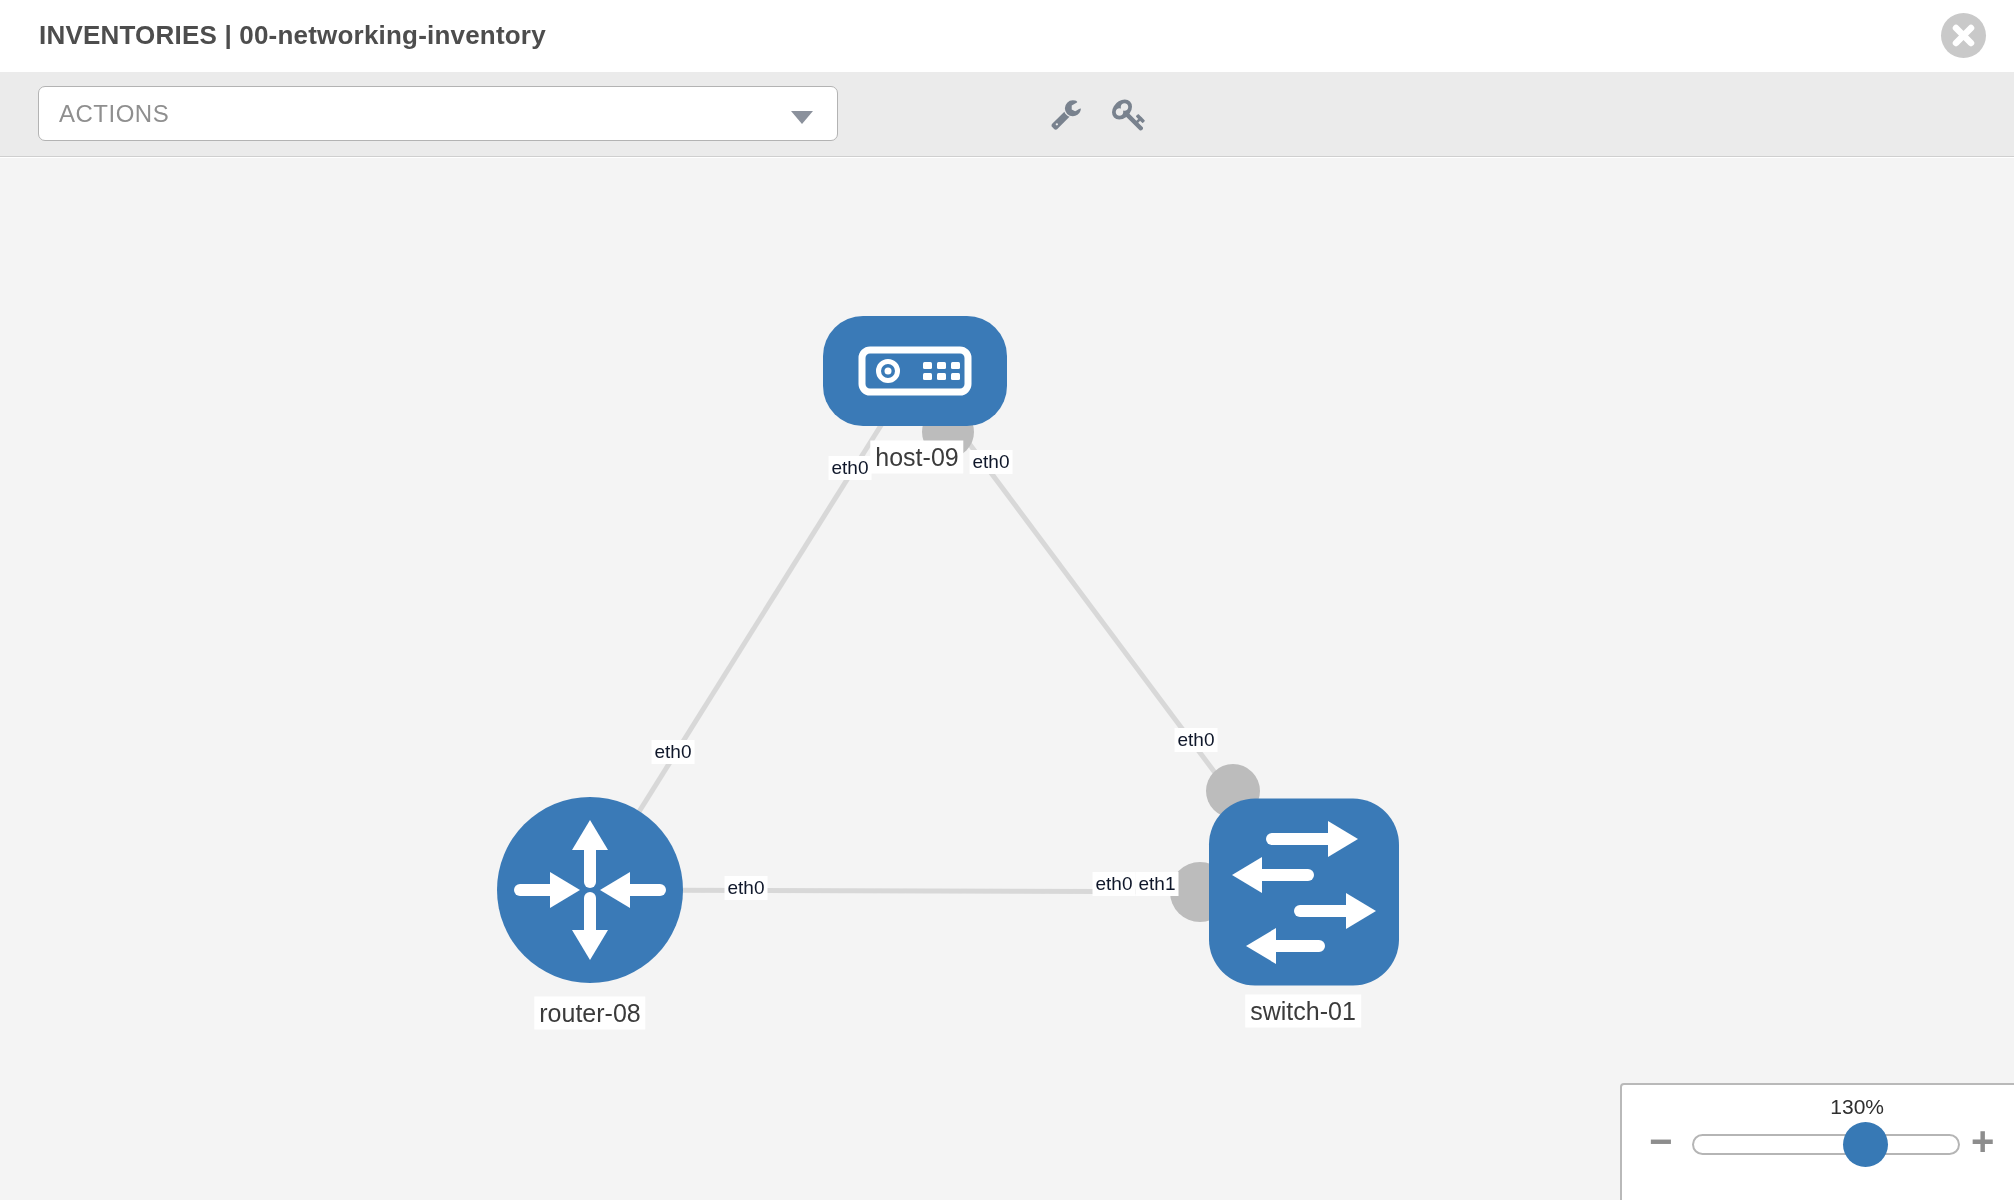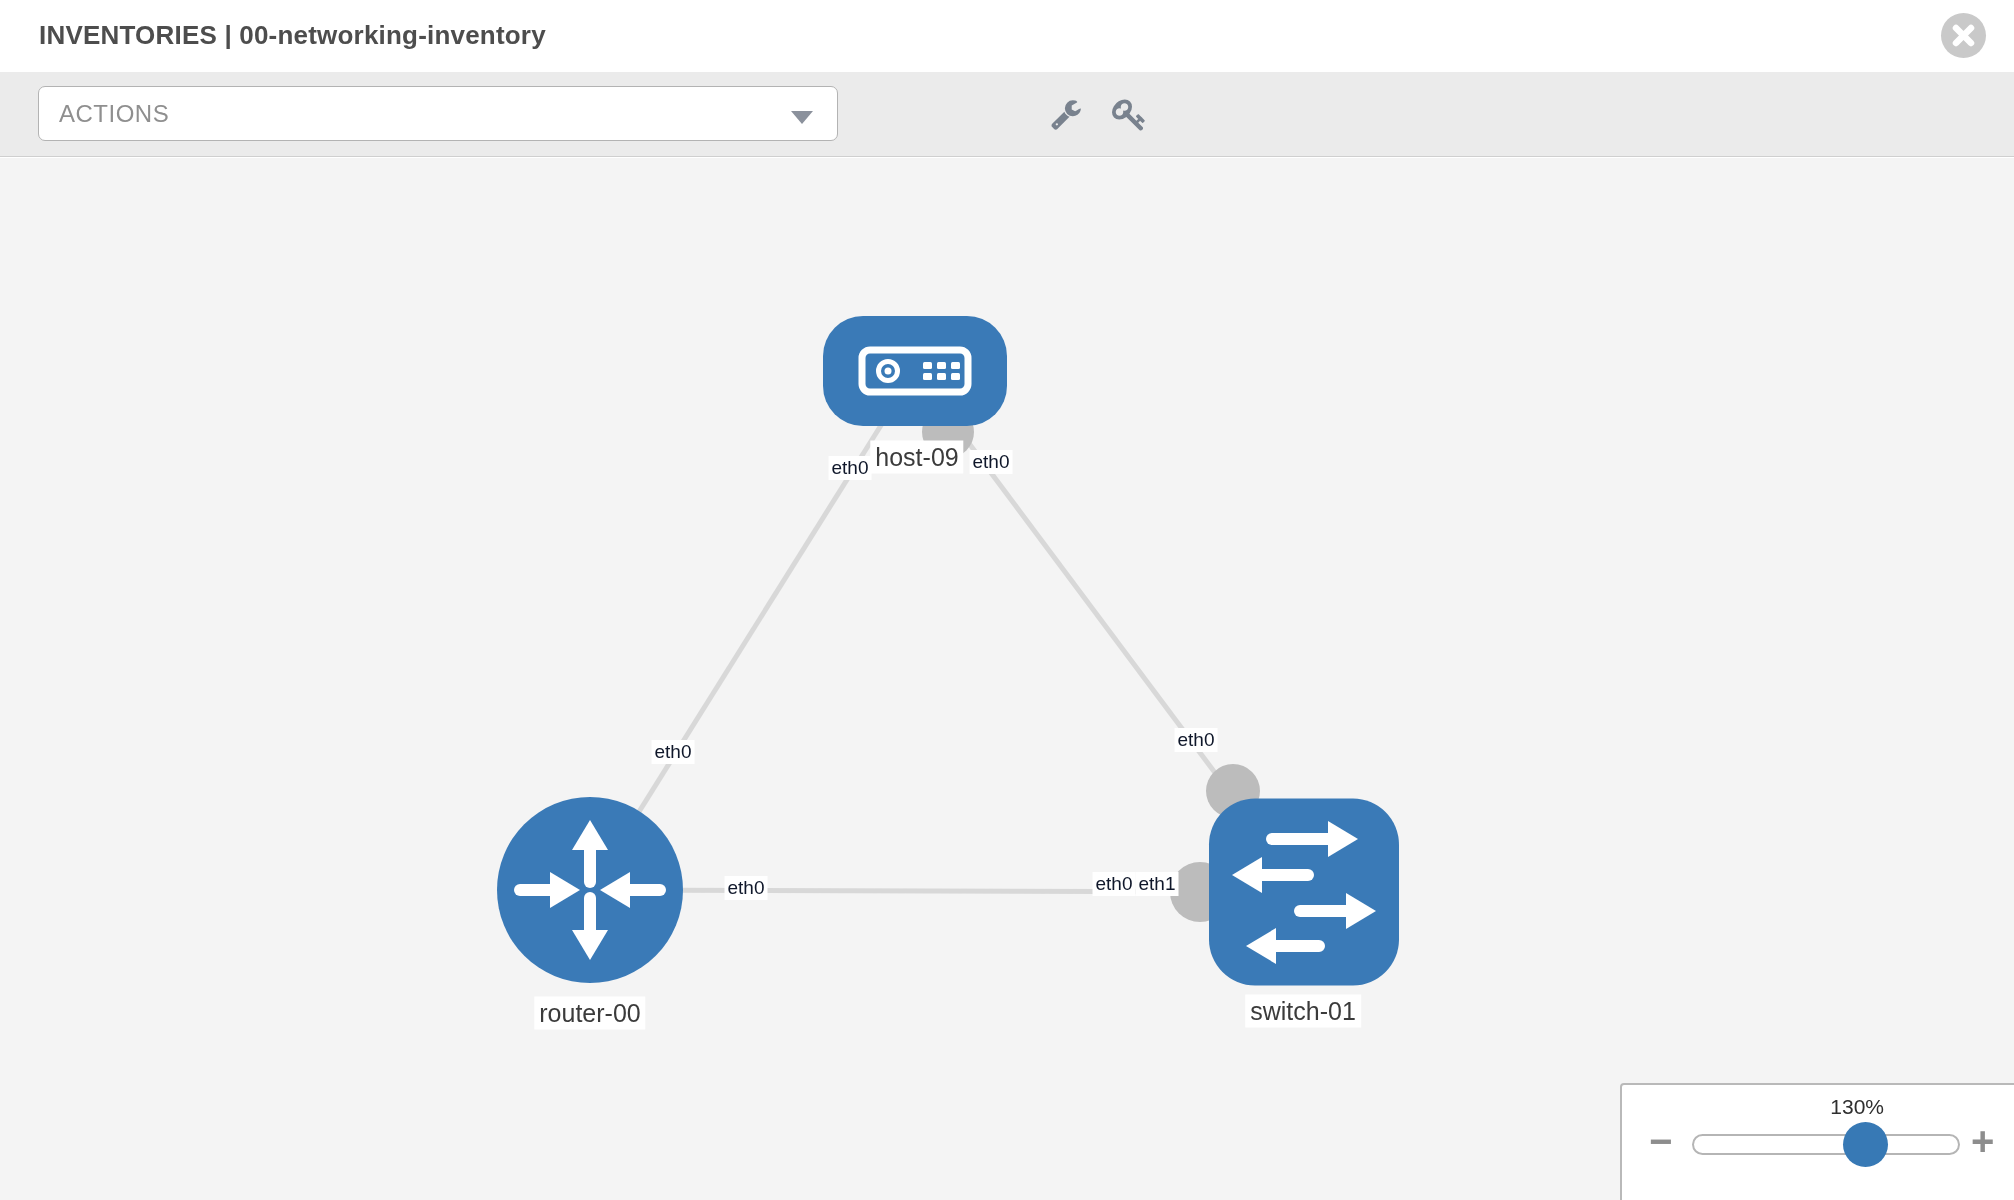--- a/index.html
+++ b/index.html
@@ -149,21 +149,21 @@
       </svg>
     <div id="labels" class="labels">
         <div class="if-label" style="left: 850px; top: 310px;">eth0</div>
         <div class="if-label" style="left: 991px; top: 304px;">eth0</div>
         <div class="if-label" style="left: 673px; top: 594px;">eth0</div>
         <div class="if-label" style="left: 746px; top: 730px;">eth0</div>
         <div class="if-label" style="left: 1196px; top: 582px;">eth0</div>
         <div class="if-label" style="left: 1114px; top: 726px;">eth0</div>
         <div class="if-label" style="left: 1147px; top: 726px; margin-left: 10px;">eth1</div>
         <div class="node-label" style="left: 917px; top: 299px;">host-09</div>
-        <div class="node-label" style="left: 590px; top: 855px;">router-00</div>
+        <div class="node-label" style="left: 590px; top: 855px;">router-08</div>
         <div class="node-label" style="left: 1303px; top: 853px;">switch-01</div>
       </div>
   </div>
 
   <div class="zoom-panel">
     <div class="zoom-value">130%</div>
     <div class="zoom-minus">−</div>
     <div class="zoom-track"></div>
     <div class="zoom-handle"></div>
     <div class="zoom-plus">+</div>

